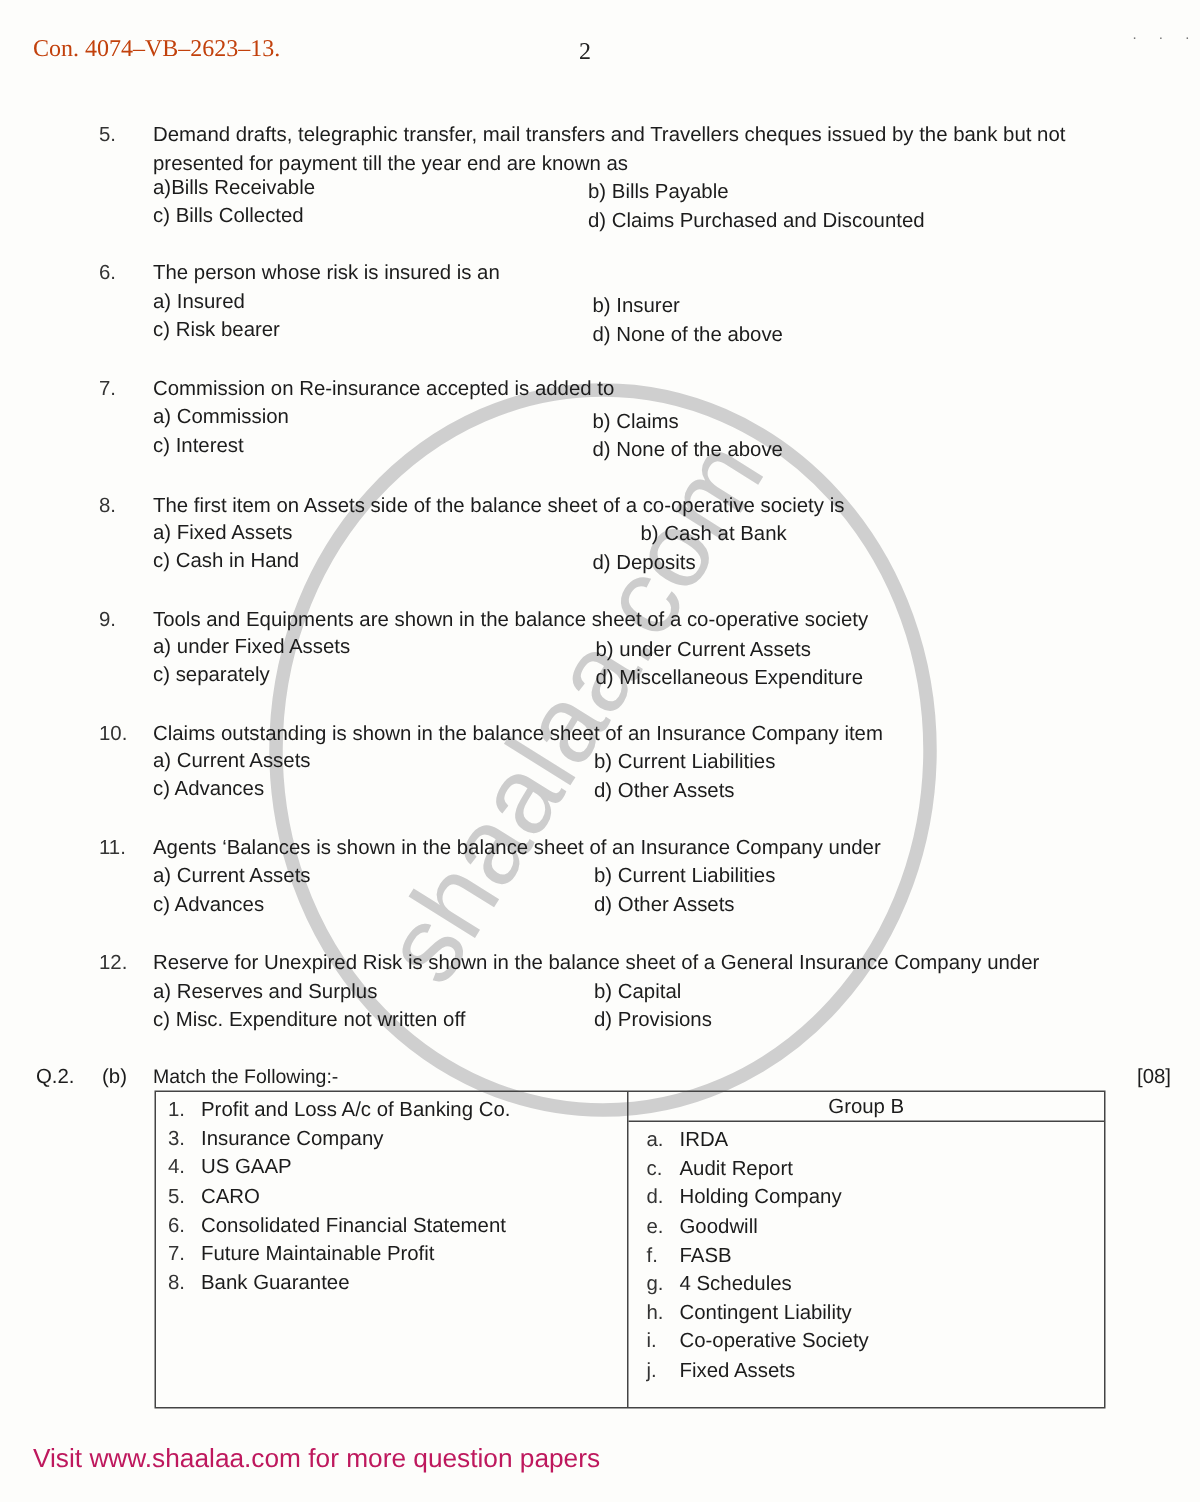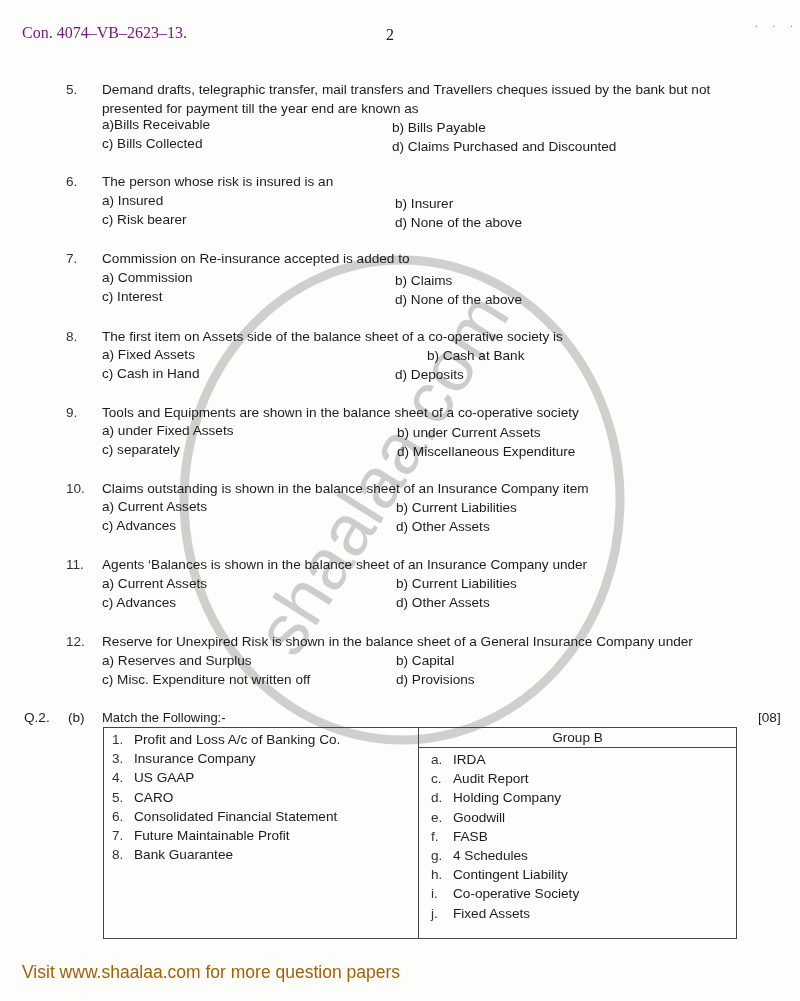--- a/index.html
+++ b/index.html
@@ -1,20 +1,20 @@
 <!DOCTYPE html>
 <html><head>
 <meta charset="utf-8">
 <style>
   html, body { margin: 0; padding: 0; }
   body {
     width: 800px; height: 1001px; background: #fdfdfb; position: relative; overflow: hidden;
     color: #1c1c1c; font-family: "Liberation Sans", "DejaVu Sans", sans-serif;
   }
-  .header { position: absolute; top: 24px; left: 22px; font-family: "Liberation Serif", "DejaVu Serif", serif; font-size: 16px; color: #701a75; }
+  .header { position: absolute; top: 24px; left: 22px; font-family: "Liberation Serif", "DejaVu Serif", serif; font-size: 16px; color: #c2410c; }
   .page-num { position: absolute; top: 26px; left: 386px; font-family: "Liberation Serif", "DejaVu Serif", serif; font-size: 16px; color: #222; }
   .corner-dots { position: absolute; top: 18px; left: 755px; font-size: 10px; color: #777; letter-spacing: 6px; }
 
   .q { position: absolute; left: 0; width: 800px; font-size: 13.6px; line-height: 19px; }
   .q .num { position: absolute; left: 66px; top: 0; color: #333; }
   .q .text { position: absolute; left: 102px; top: 0; width: 640px; }
   .q .opt { position: absolute; white-space: nowrap; }
 
   .q2-label { position: absolute; top: 710px; left: 24px; font-size: 13.6px; }
   .q2-part { position: absolute; top: 710px; left: 68px; font-size: 13.6px; }
@@ -27,21 +27,21 @@
   }
   .col { position: relative; box-sizing: border-box; }
   .col-a { width: 315px; border-right: 1.5px solid #444; }
   .col-b { flex: 1; }
   .col-head { height: 19px; border-bottom: 1.5px solid #444; text-align: center; font-size: 13.6px; line-height: 19px; }
   .col-list { padding: 2px 0 0 8px; }
   .col-b .col-list { padding-left: 12px; }
   .row { font-size: 13.6px; line-height: 19.2px; white-space: nowrap; }
   .row .idx { display: inline-block; width: 22px; color: #333; }
 
-  .footer { position: absolute; top: 962px; left: 22px; font-size: 17.5px; color: #a16207; }
+  .footer { position: absolute; top: 962px; left: 22px; font-size: 17.5px; color: #be185d; }
 
   .watermark {
     position: absolute; left: 175px; top: 250px; width: 455px; height: 500px;
     pointer-events: none;
   }
 </style>
 </head>
 <body>
 
 <div class="header">Con. 4074–VB–2623–13.</div>

